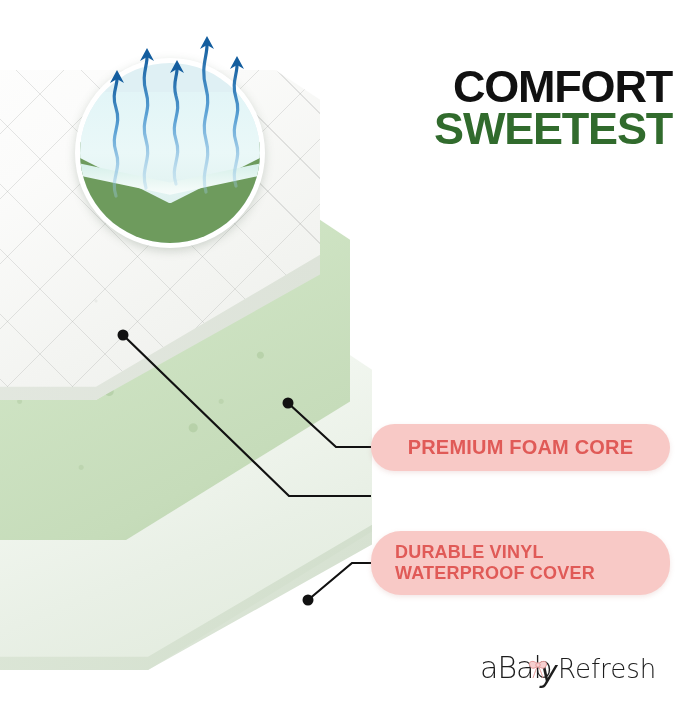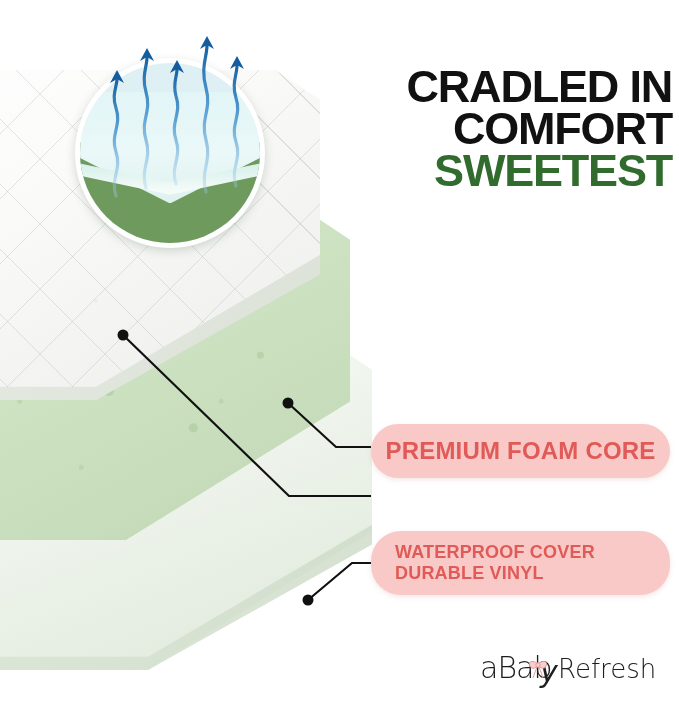--- a/index.html
+++ b/index.html
@@ -129,21 +129,21 @@
   .pill{
     position:absolute;
     background:#f8c9c6;
     border-radius:30px;
     color:#e05a57;
     font-weight:700;
     letter-spacing:.2px;
     display:flex;align-items:center;
     box-shadow:0 2px 5px rgba(190,120,115,.18);
   }
-  #pill-foam{left:371px;top:424px;width:299px;height:54px;justify-content:center;font-size:24px;text-align:right;}
+  #pill-foam{left:371px;top:424px;width:299px;height:47px;justify-content:center;font-size:20px;text-align:right;}
   #pill-vinyl{left:371px;top:531px;width:299px;height:64px;padding-left:24px;font-size:18px;line-height:1.18;box-sizing:border-box;}
   #pill-vinyl .pl{display:block;}
 
   
   .leads{position:absolute;left:0;top:0;width:679px;height:707px;overflow:visible;}
 
   
   .logo{
     position:absolute;left:478px;top:648px;width:185px;height:45px;
   }
@@ -198,21 +198,20 @@
     <g fill="#135d9e">
       <path d="M57,70 l7,13 -7,-4 -7,4 z"></path>
       <path d="M87,48 l7,13 -7,-4 -7,4 z"></path>
       <path d="M117,60 l7,13 -7,-4 -7,4 z"></path>
       <path d="M147,36 l7,13 -7,-4 -7,4 z"></path>
       <path d="M177,56 l7,13 -7,-4 -7,4 z"></path>
     </g>
   </svg>
 
   <div class="headline">
-    <span class="hl-line hl-dark">CRADLED IN</span>
     <span class="hl-line hl-dark">COMFORT</span>
     <span class="hl-line hl-green">SWEETEST</span>
   </div>
 
   <svg class="leads" viewBox="0 0 679 707">
 
     <path d="M123,335 L289,496 L371,496" stroke="#111" stroke-width="2.2" fill="none"></path>
 
     <path d="M288,403 L336,447 L371,447" stroke="#111" stroke-width="2.2" fill="none"></path>
 
@@ -221,22 +220,22 @@
     <circle cx="288" cy="403" r="5.5" fill="#111"></circle>
     <circle cx="308" cy="600" r="5.5" fill="#111"></circle>
   </svg>
 
   <div class="pill" id="pill-foam">
     <span>PREMIUM FOAM CORE</span>
   </div>
 
   <div class="pill" id="pill-vinyl">
     <span>
+      <span class="pl">DURABLE VINYL</span>
       <span class="pl">WATERPROOF COVER</span>
-      <span class="pl">DURABLE VINYL</span>
     </span>
   </div>
 
   <div class="logo">
     <svg viewBox="0 0 185 45">
       <text class="logo-txt" x="2" y="30" font-size="30" letter-spacing="-1">aBab</text>
       <text class="logo-txt" x="62" y="34" font-size="30" font-style="italic">y</text>
       <text class="logo-txt" x="80" y="30" font-size="26" fill="#555">Refresh</text>
       <g stroke="#e59a9a" fill="#f6d0d0" stroke-width="1">
         <path d="M60,16 C54,11 50,14 52,18 C54,22 58,20 60,17 Z"></path>

